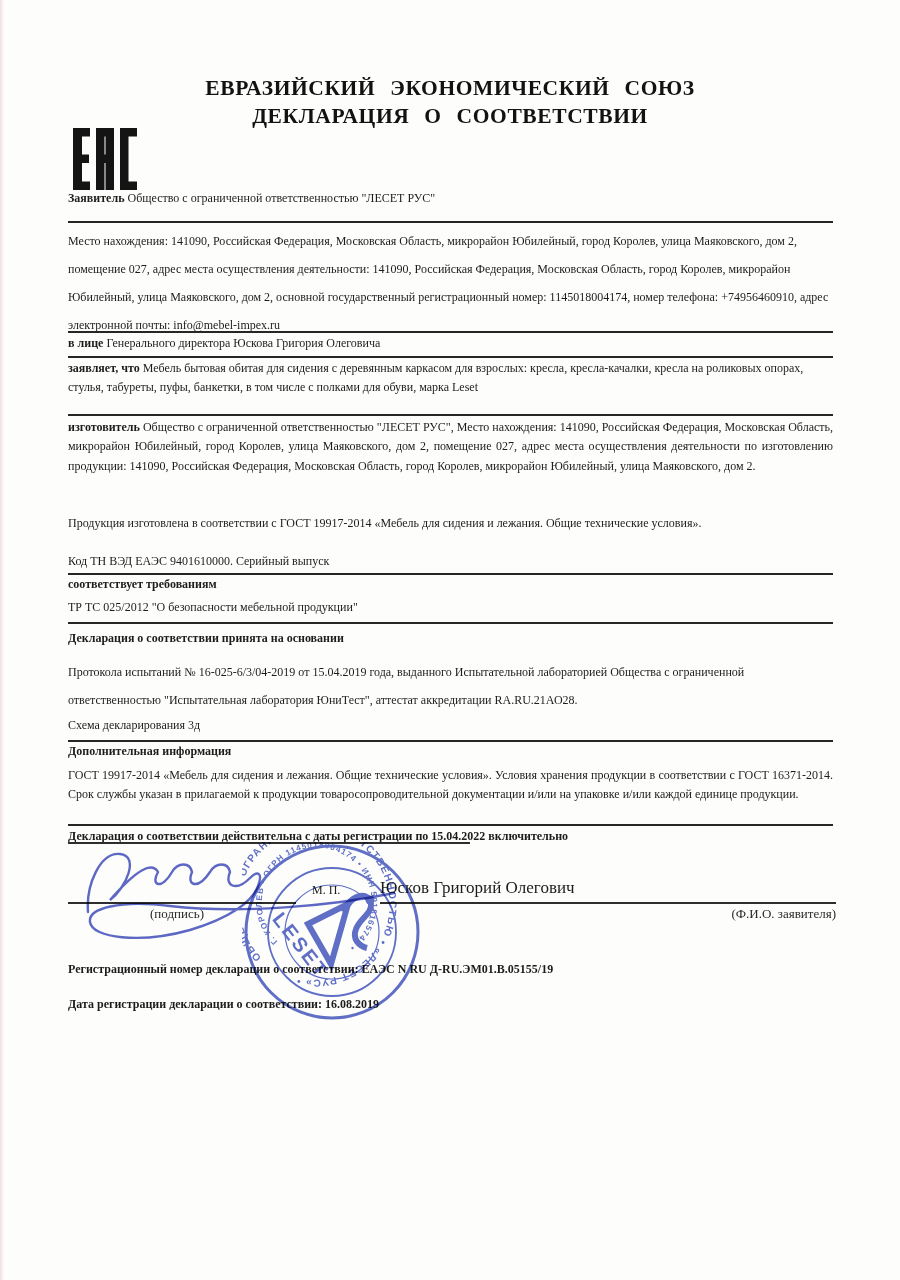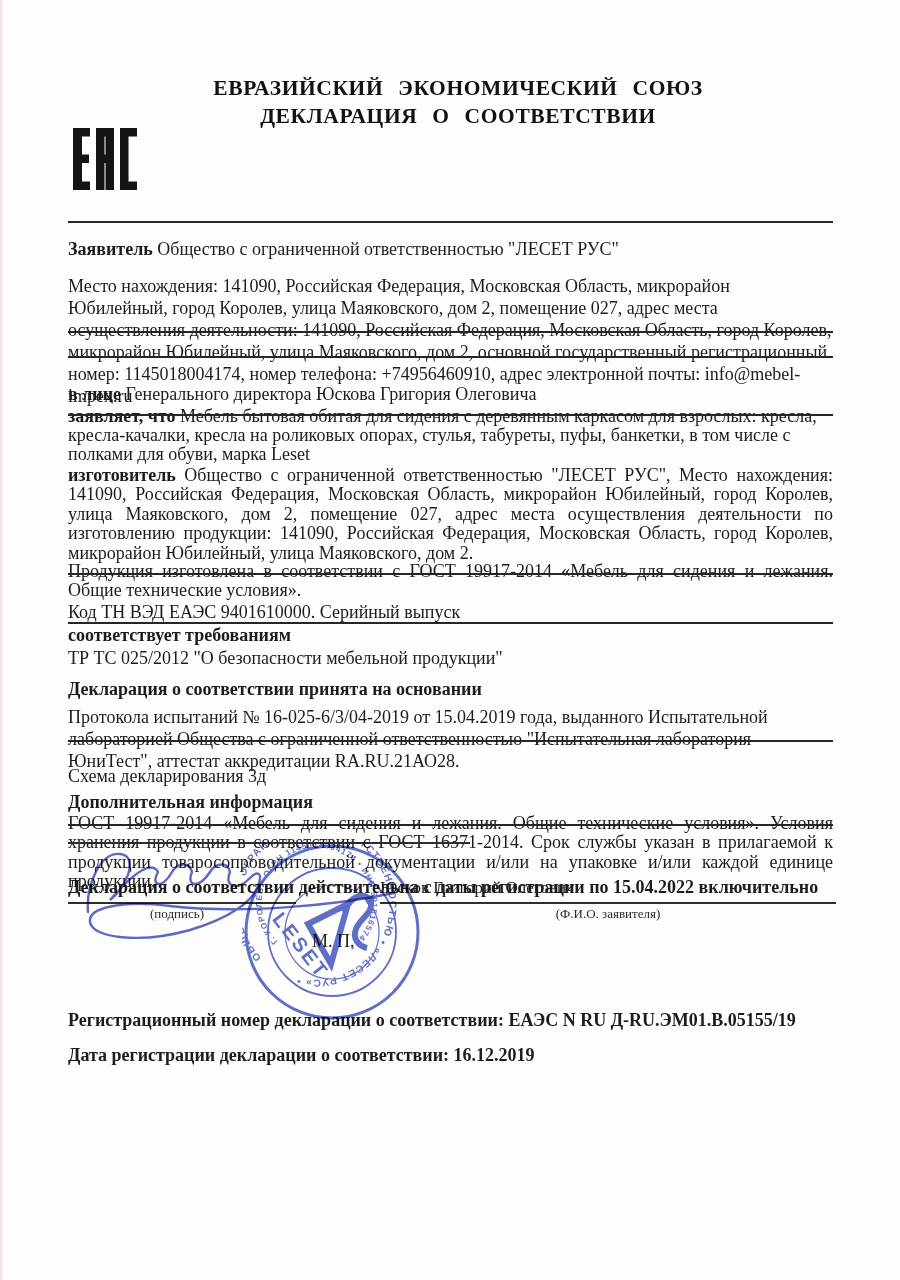--- a/index.html
+++ b/index.html
@@ -4,28 +4,28 @@
 <style>
   * { margin:0; padding:0; box-sizing:border-box; }
   html,body { width:900px; height:1280px; }
   body {
     font-family:"Liberation Serif", serif;
     background:#fbfbf9;
     color:#1b1b1b;
     position:relative;
     overflow:hidden;
   }
-  .page { position:absolute; inset:0; background:linear-gradient(90deg,#f2dede 0px,#fdfdfb 4px,#fdfdfb 100%);padding-left:8px; }
+  .page { position:absolute; inset:0; background:linear-gradient(90deg,#f2dede 0px,#fdfdfb 4px,#fdfdfb 100%); }
   .abs { position:absolute; }
   .title { width:900px; text-align:center; font-weight:bold; font-size:21.5px; letter-spacing:0.6px; word-spacing:9px; color:#121212; }
   .rule { left:68px; width:765px; height:2px; background:#262626; }
-  .body-text { left:68px; width:765px; font-size:18px; color:#1c1c1c;margin-top:48px; }
+  .body-text { left:68px; width:765px; font-size:12px; color:#1c1c1c; }
   .just { text-align:justify; }
   .bold { font-weight:bold; }
-  .lh20 { line-height:22px; }
+  .lh20 { line-height:28px; }
   .lh19 { line-height:19.4px; }
   .lh185 { line-height:18.8px; }
   .caption { font-size:13px; color:#2a2a2a; }
   .strike { height:2px; background:#2e2e2e; }
   .blue-ink { mix-blend-mode:multiply; }
 </style>
 </head>
 <body>
 
 <div class="page">
@@ -96,24 +96,24 @@
   <div class="abs body-text bold" style="top:829px;">Декларация о соответствии  действительна с даты регистрации по 15.04.2022 включительно</div>
   <div class="abs strike" style="left:68px; top:842px; width:402px;"></div>
 
   <div class="abs strike" style="left:68px; top:902px; width:228px;"></div>
   <div class="abs caption" style="left:150px; top:906px;">(подпись)</div>
 
   <div class="abs body-text" style="left:312px; width:80px; top:883px;">М. П.</div>
 
   <div class="abs" style="left:380px; top:878px; width:456px; text-align:left; font-size:17px;">Юсков Григорий Олегович</div>
   <div class="abs strike" style="left:380px; top:902px; width:456px;"></div>
-  <div class="abs caption" style="left:380px; top:906px; width:456px; text-align:center;">(Ф.И.О.  заявителя)</div>
+  <div class="abs caption" style="left:380px; top:906px; width:456px; text-align:right;">(Ф.И.О.  заявителя)</div>
 
   <div class="abs body-text bold" style="top:962px;">Регистрационный номер декларации о соответствии: ЕАЭС N RU Д-RU.ЭМ01.В.05155/19</div>
-  <div class="abs body-text bold" style="top:997px;">Дата регистрации декларации о соответствии: 16.12.2019</div>
+  <div class="abs body-text bold" style="top:997px;">Дата регистрации декларации о соответствии: 16.08.2019</div>
 
   <svg class="abs blue-ink" style="left:60px; top:840px;" width="360" height="120" viewBox="0 0 360 120">
     <path d="M 28 72
              C 26 45, 40 12, 60 14
              C 80 16, 66 48, 50 60
              C 78 28, 92 22, 98 32
              C 90 46, 102 50, 112 32
              C 118 22, 130 22, 132 32
              C 126 46, 138 50, 150 32
              C 156 22, 168 22, 170 32

